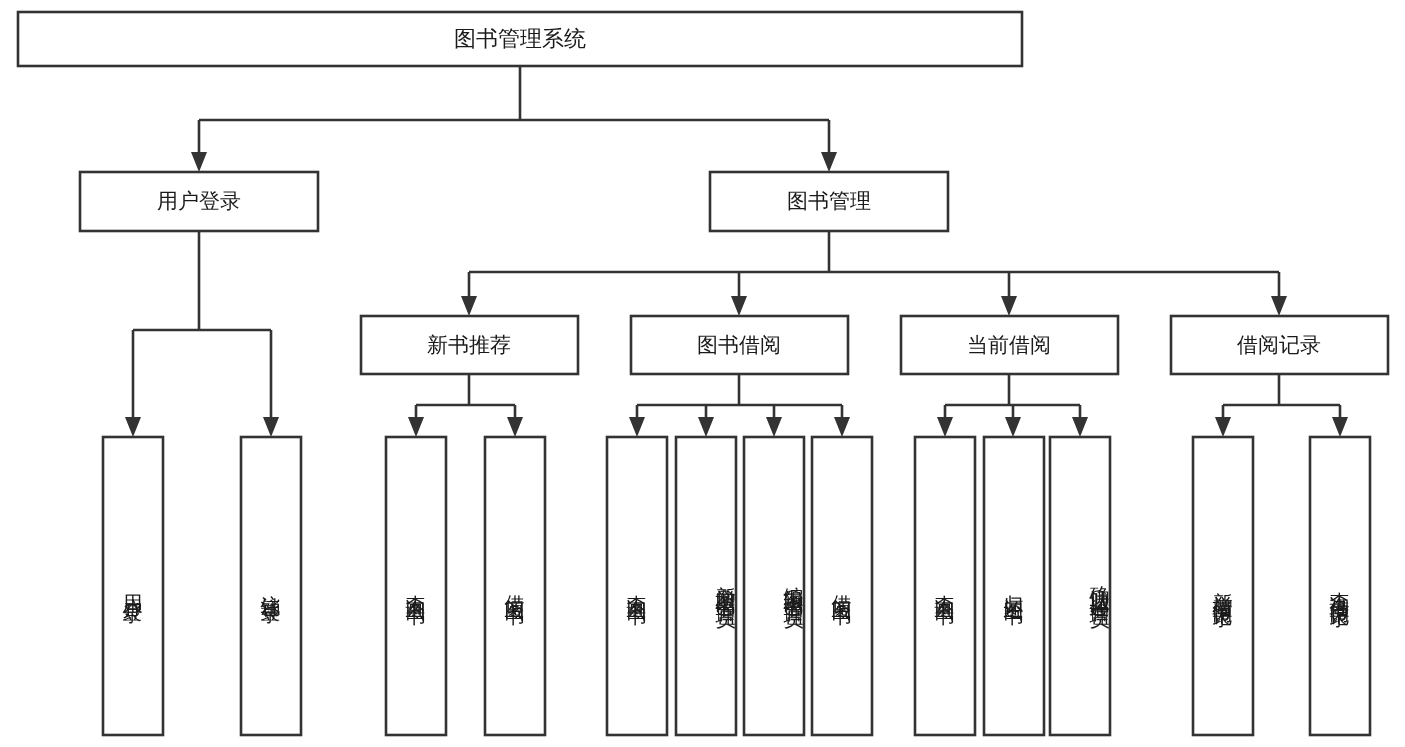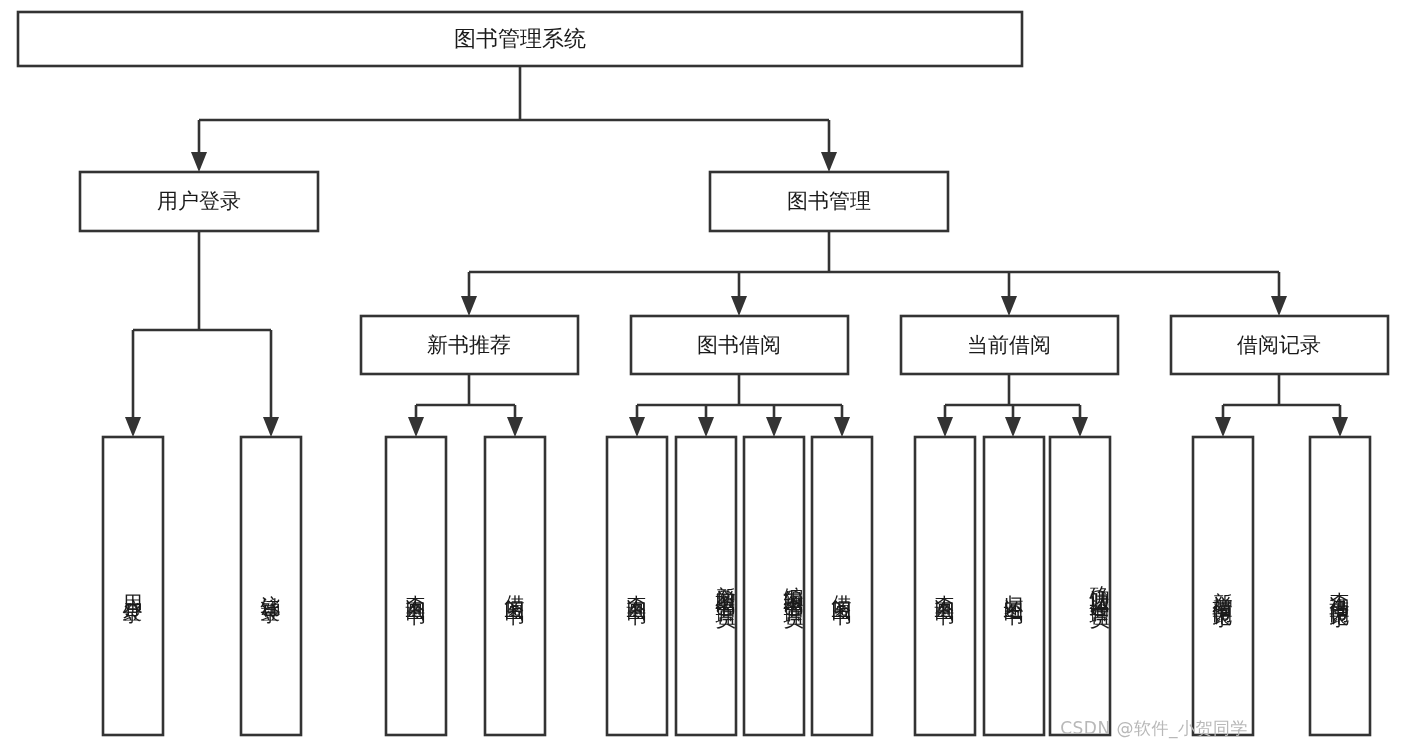--- a/index.html
+++ b/index.html
@@ -224,14 +224,13 @@
   <div class="leaf-label" style="left:607px; top:437px; width:60px; height:298px;">查询图书</div>
   <div class="leaf-label" style="left:676px; top:441px; width:60px; height:290px; align-items:flex-start;">新增图书（管理员）</div>
   <div class="leaf-label" style="left:744px; top:441px; width:60px; height:290px; align-items:flex-start;">编辑图书（管理员）</div>
   <div class="leaf-label" style="left:812px; top:437px; width:60px; height:298px;">借阅图书</div>
   <div class="leaf-label" style="left:915px; top:437px; width:60px; height:298px;">查询图书</div>
   <div class="leaf-label" style="left:984px; top:437px; width:60px; height:298px;">归还图书</div>
   <div class="leaf-label" style="left:1050px; top:441px; width:60px; height:290px; align-items:flex-start;">确认归还（管理员）</div>
   <div class="leaf-label" style="left:1193px; top:437px; width:60px; height:298px;">新增借阅记录</div>
   <div class="leaf-label" style="left:1310px; top:437px; width:60px; height:298px;">查询借阅记录</div>
 
-  <div class="watermark">CSDN @软件_小贺同学</div>
 </div>
 
 </body></html>

